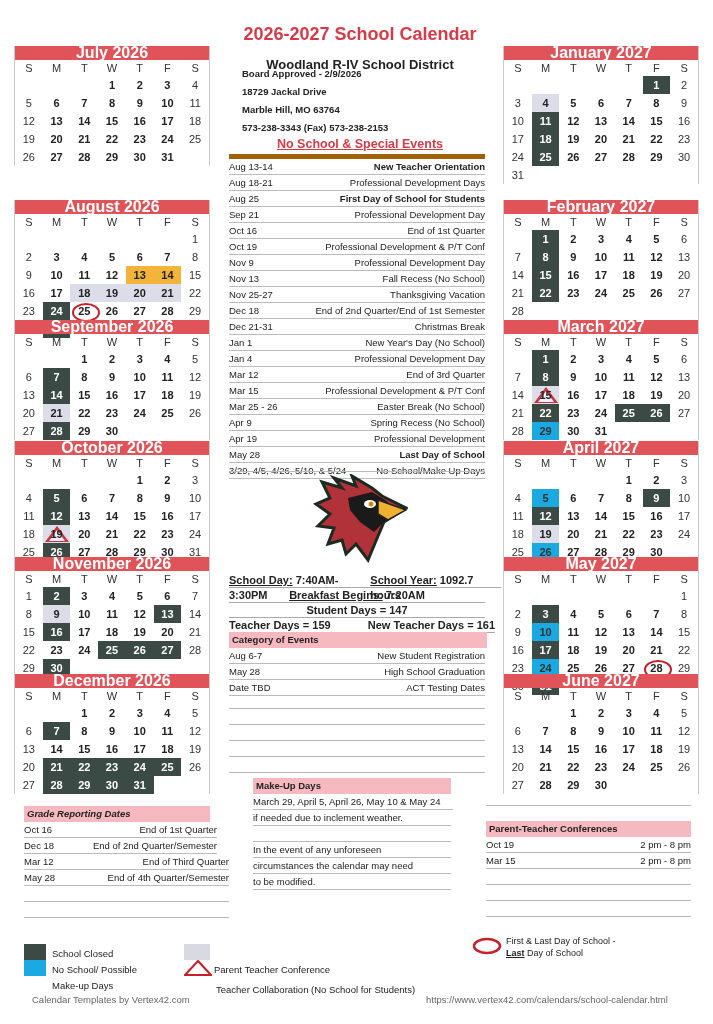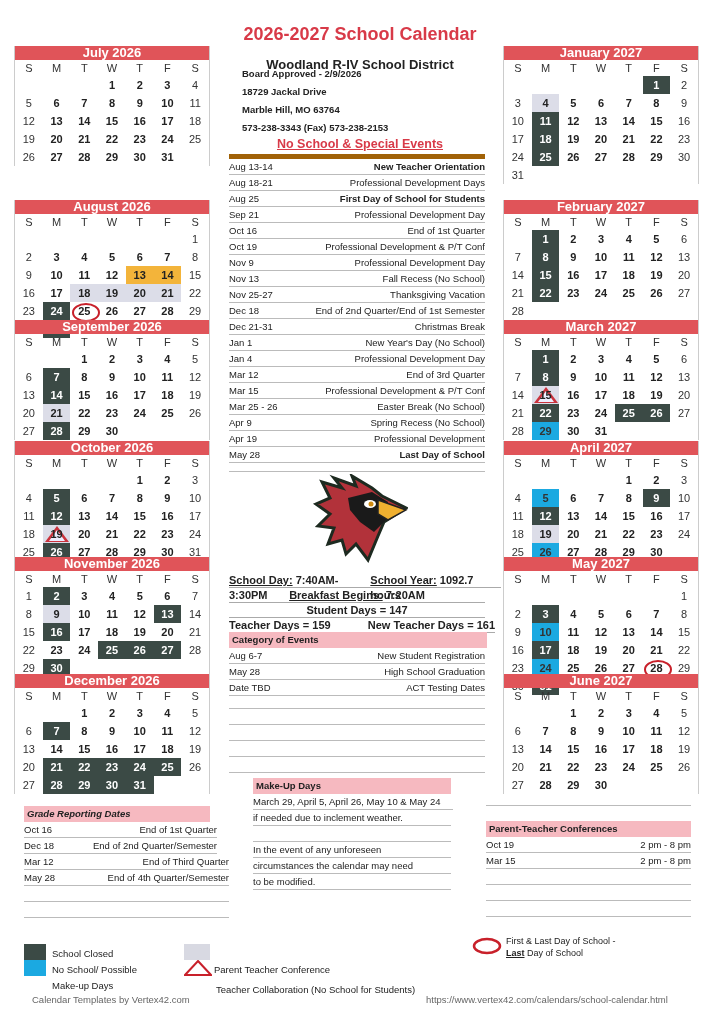--- a/index.html
+++ b/index.html
@@ -1,21 +1,21 @@
 <!DOCTYPE html>
 <html><head>
 <meta charset="utf-8">
 <style>
   * { box-sizing: border-box; margin: 0; padding: 0; }
   body { width: 713px; height: 1024px; background: #fff; font-family: "Liberation Sans", sans-serif; color: #222; position: relative; overflow: hidden; }
   .abs { position: absolute; }
 
   
   .month { position: absolute; width: 196px; border-left: 1px solid #ccc; border-right: 1px solid #ccc; }
-  .month-head { background: #e05459; color: #fff; font-weight: bold; font-size: 13px; text-align: center; height: 14px; line-height: 14px; }
+  .month-head { background: #e05459; color: #fff; font-weight: bold; font-size: 16px; text-align: center; height: 14px; line-height: 14px; }
   .grid { display: grid; grid-template-columns: repeat(7, 1fr); }
   .dow { text-align: center; font-size: 11px; height: 16px; line-height: 16px; color: #333; }
   .day { text-align: center; font-size: 11px; height: 18px; line-height: 18px; position: relative; font-weight: bold; color: #222; }
   .day.we { font-weight: normal; color: #333; }
   .day.empty { }
   .day.closed { background: #3b4a45; color: #fff; }
   .day.makeup { background: #1ba9e1; color: #333; }
   .day.collab { background: #dcdde8; }
   .day.orange { background: #f3b43a; }
   .day.circle::after { content: ""; position: absolute; left: 50%; top: 50%; width: 24px; height: 15px; margin-left: -12px; margin-top: -8px; border: 2px solid #c8202a; border-radius: 50%; }
@@ -673,20 +673,24 @@
       <span class="r">Spring Recess (No School)</span>
     </div>
     <div class="row">
       <span>Apr 19</span>
       <span class="r">Professional Development</span>
     </div>
     <div class="row bold">
       <span>May 28</span>
       <span class="r">Last Day of School</span>
     </div>
+    <div class="row">
+      <span>3/29, 4/5, 4/26, 5/10, &amp; 5/24</span>
+      <span class="r">No School/Make Up Days</span>
+    </div>
   </div>
 <div class="abs" style="left:229px; top:458px; width:256px; border-bottom:1px solid #bbb; height:14px;"></div>
 
 <div class="abs" style="left:312px; top:474px; width:96px; height:90px;">
   <svg width="96" height="90" viewBox="0 0 96 90">
     <path d="M10 8 L30 14 L22 4 L44 12 L40 2 L60 14 L70 22 L94 34 L72 48 L66 62 L56 86 L44 70 L34 80 L30 66 L16 70 L22 54 L6 52 L18 40 L4 30 L18 24 Z" fill="#b2323a" stroke="#1d2a20" stroke-width="3"></path>
     <path d="M36 24 L60 18 L76 28 L74 46 L62 58 L48 48 L38 36 Z" fill="#1a1a1a"></path>
     <path d="M66 26 L94 36 L76 46 L66 40 Z" fill="#f0b030" stroke="#222" stroke-width="1.5"></path>
     <ellipse cx="58" cy="30" rx="6" ry="4" fill="#fff"></ellipse>
     <circle cx="59" cy="30" r="2.5" fill="#d08a10"></circle>

